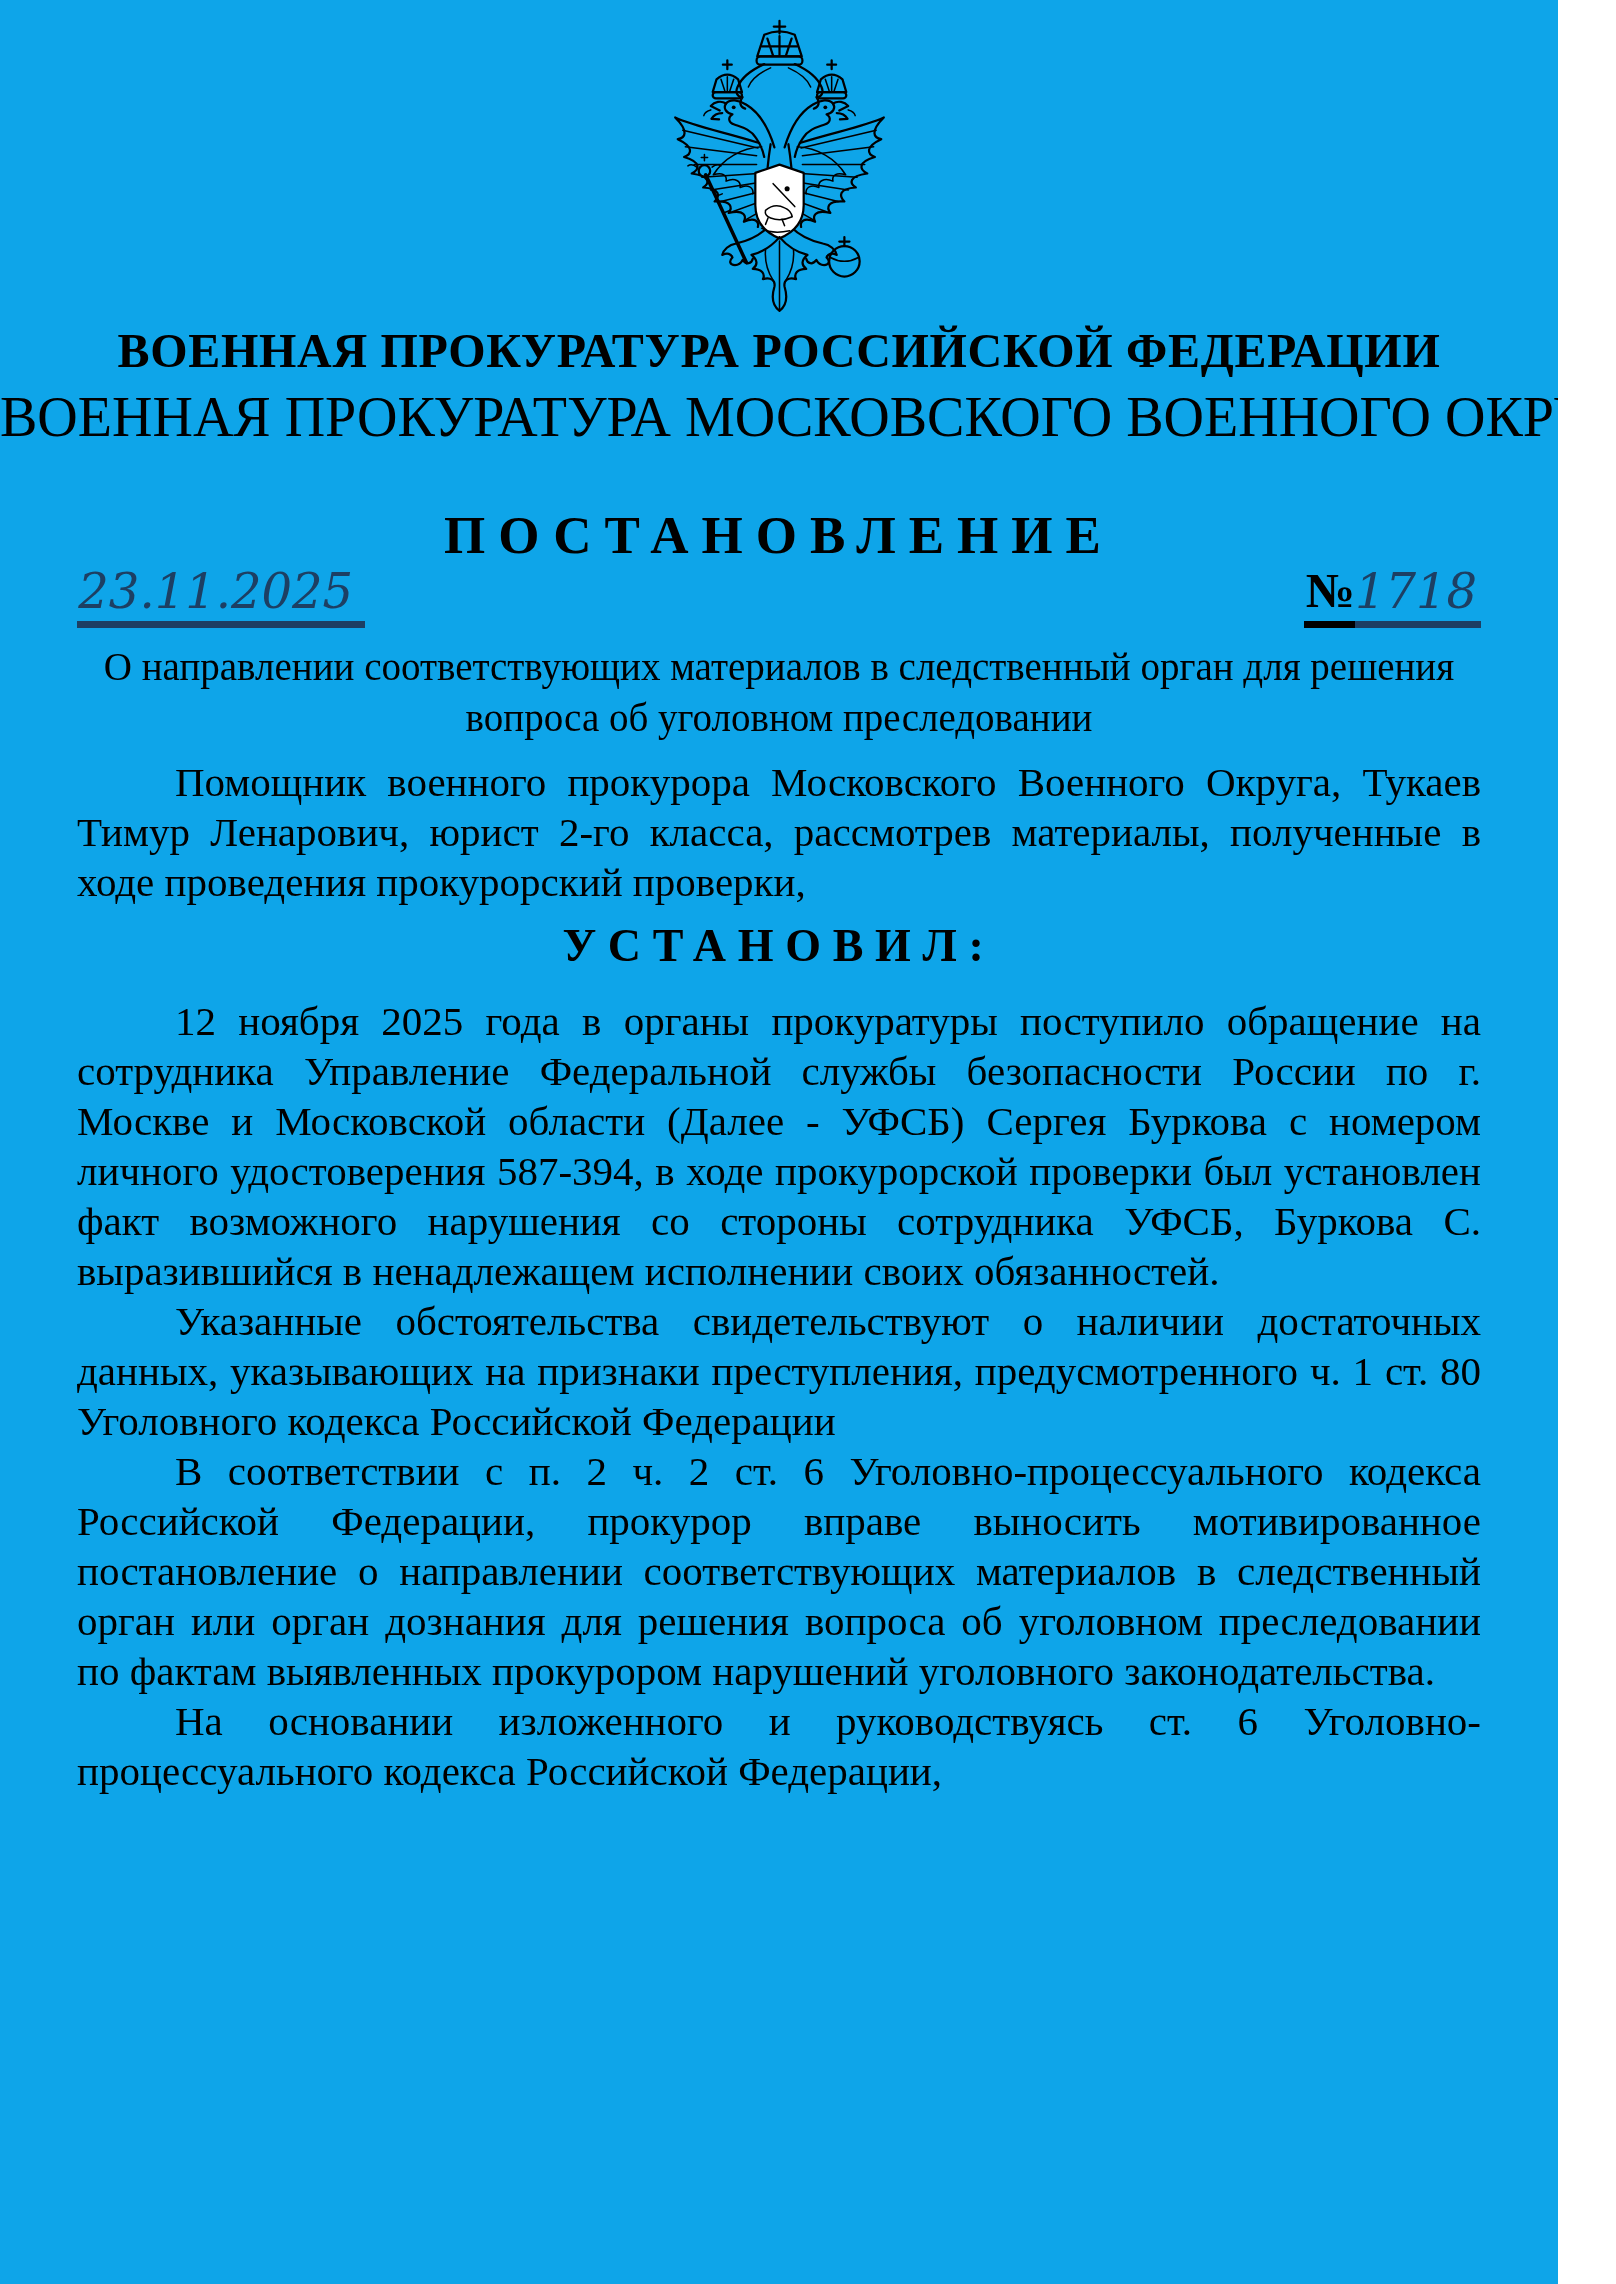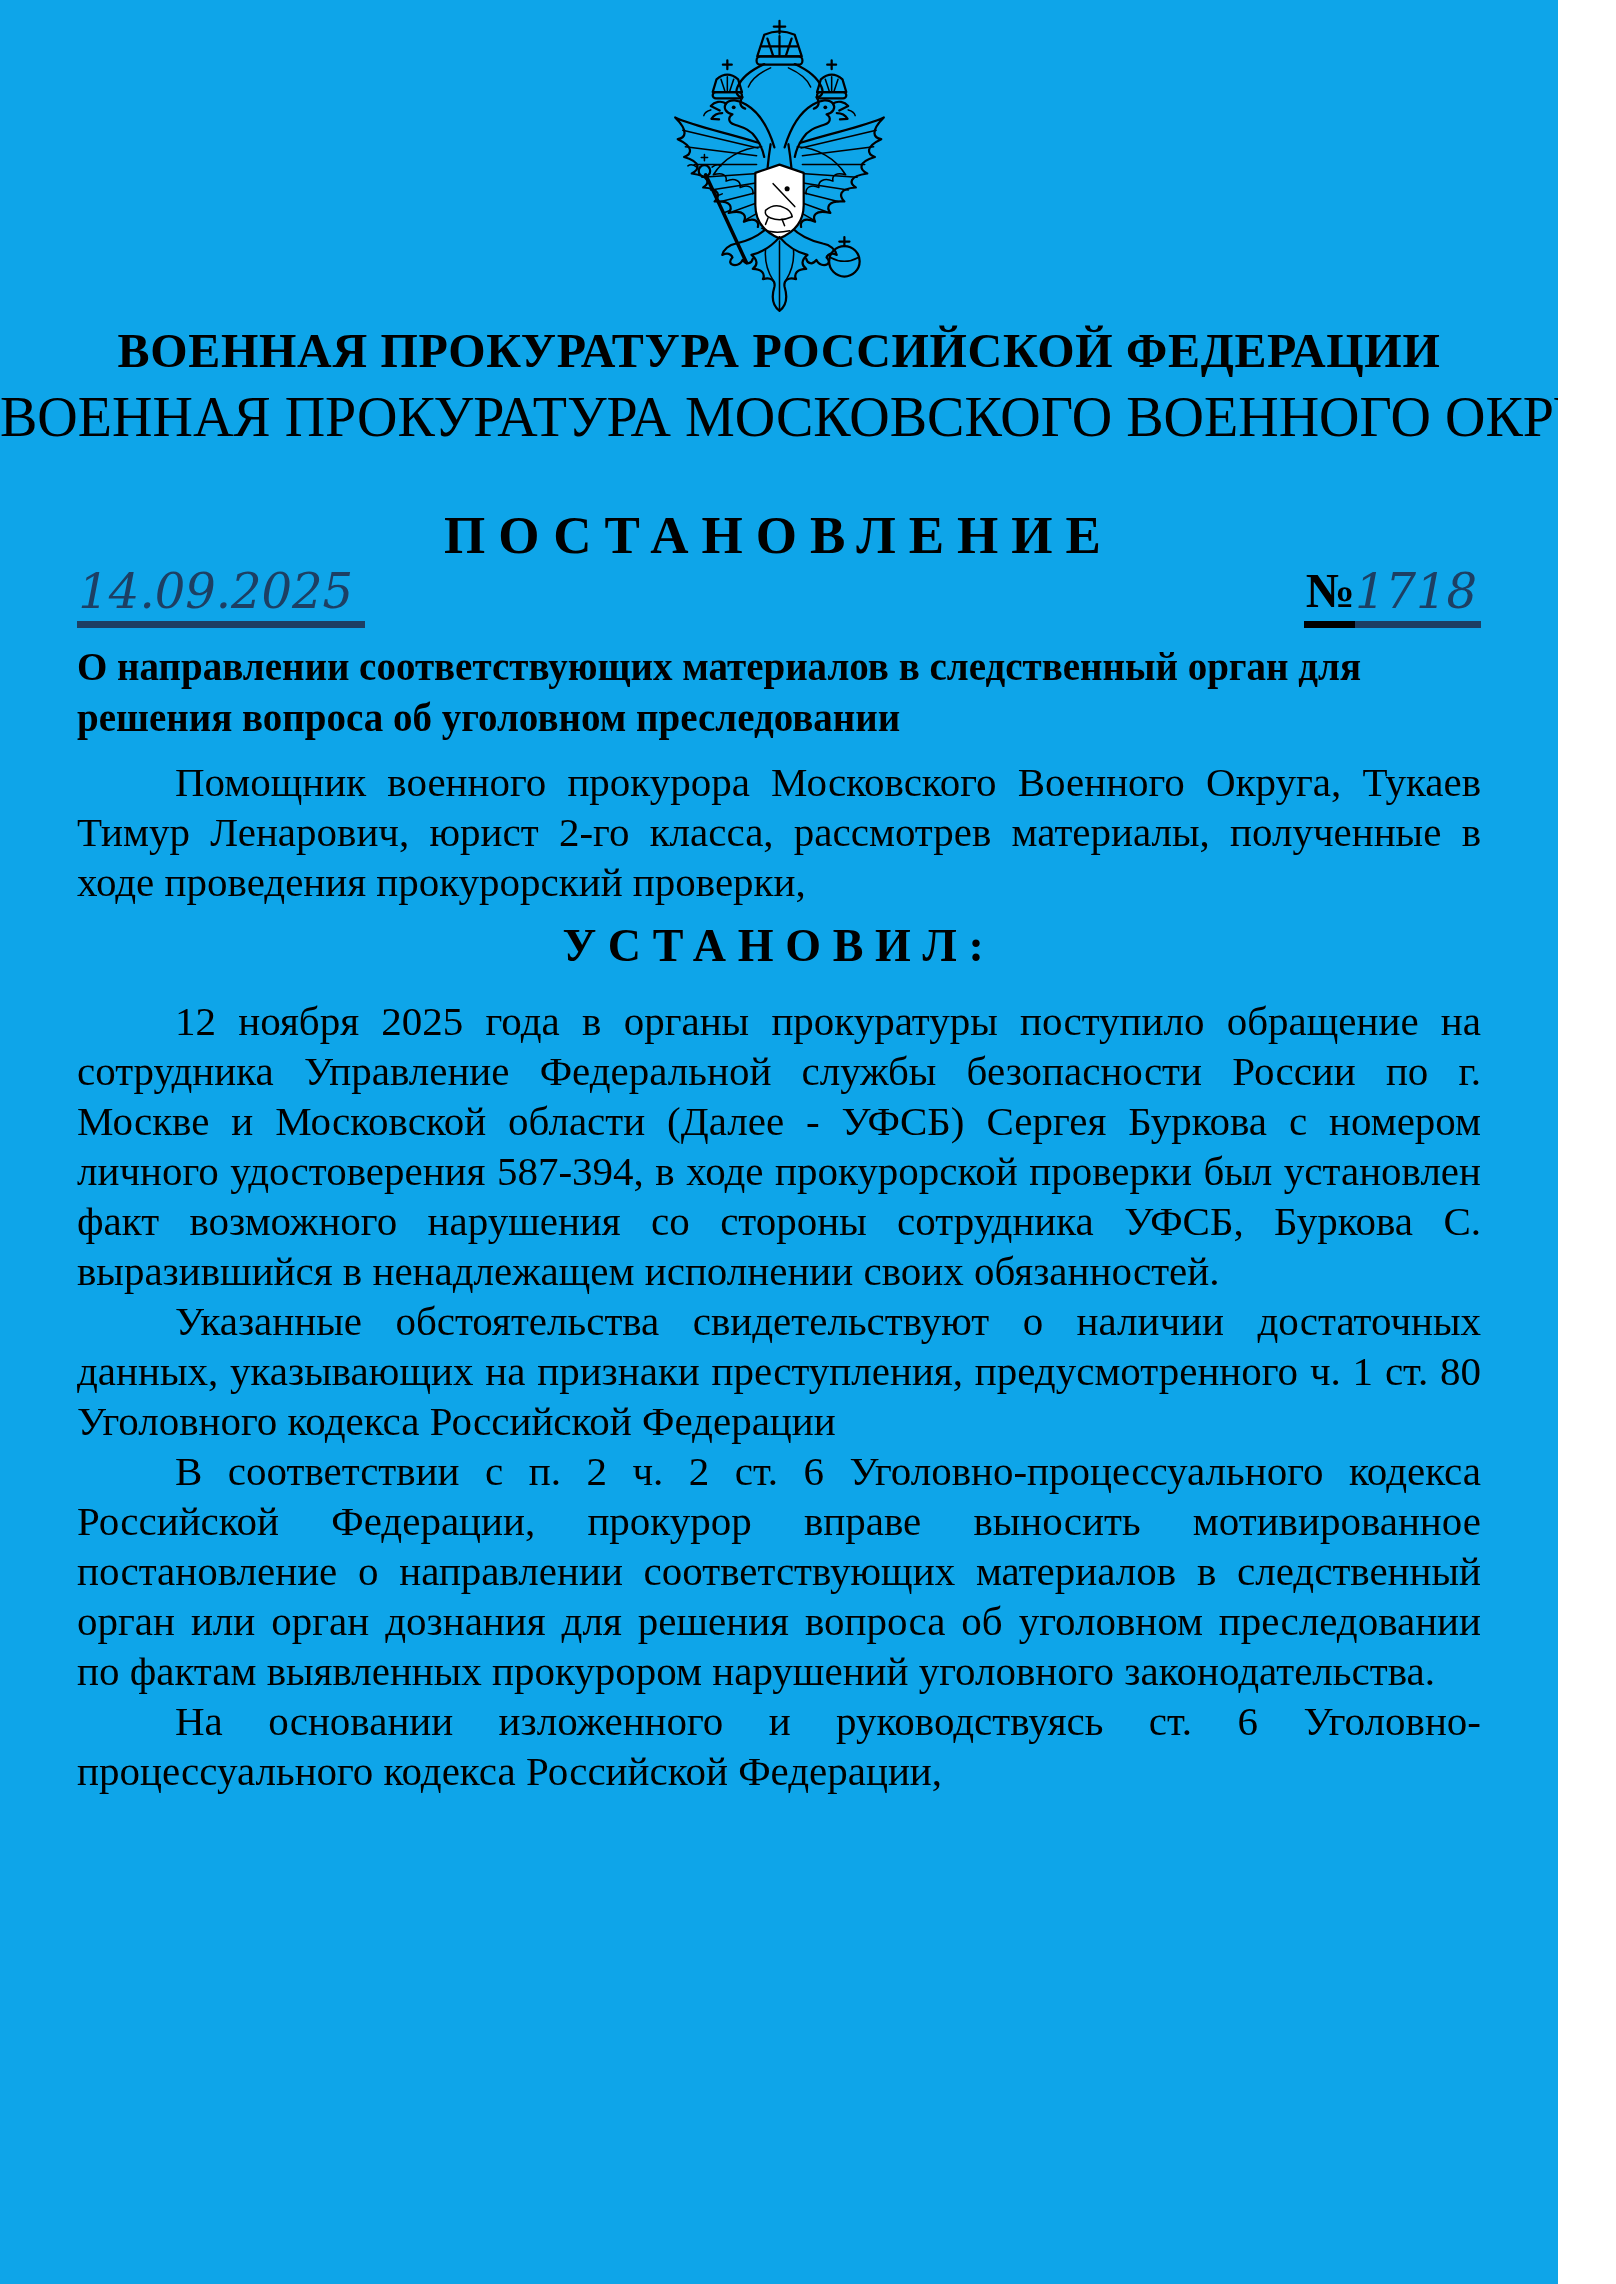--- a/index.html
+++ b/index.html
@@ -54,21 +54,21 @@
     border-bottom:7.8px solid #1d3f63;
     padding:0 3.9px 2.6px 0;
   }
   .city{
     margin-top:31px;text-align:center;
     font-weight:bold;font-size:35px;line-height:1.1;
     letter-spacing:9.8px;
   }
   .subject{
     margin:13px auto 0;max-width:1419px;
-    text-align:left;font-weight:bold;
+    text-align:center;font-weight:normal;
     font-size:39px;line-height:51px;
   }
   .para{
     margin:0;text-align:justify;text-indent:98px;
     font-size:41px;line-height:50px;
   }
   .intro{margin-top:14.3px;}
   .established{
     margin-top:13px;text-align:center;
     font-weight:bold;font-size:46px;line-height:1.15;
@@ -150,21 +150,21 @@
     </g>
   </svg>
 
   <div class="org-title">ВОЕННАЯ ПРОКУРАТУРА РОССИЙСКОЙ ФЕДЕРАЦИИ</div>
   <div class="org-subtitle">ВОЕННАЯ ПРОКУРАТУРА МОСКОВСКОГО ВОЕННОГО ОКРУГА</div>
 
   <div class="decree-title">ПОСТАНОВЛЕНИЕ</div>
 
   <div class="content">
     <div class="date-row">
-      <span class="handwriting date-field">14.09.2025</span>
+      <span class="handwriting date-field">23.11.2025</span>
       <span class="number-field">
           <span class="number-sign">№</span>
           <span class="handwriting number-value">1718</span>
         </span>
     </div>
 
 
     <div class="subject">О направлении соответствующих материалов в следственный орган для решения вопроса об уголовном преследовании</div>
 
     <p class="para intro">Помощник военного прокурора Московского Военного Округа, Тукаев Тимур Ленарович,  юрист 2-го класса, рассмотрев материалы, полученные в ходе проведения прокурорский проверки,</p>

